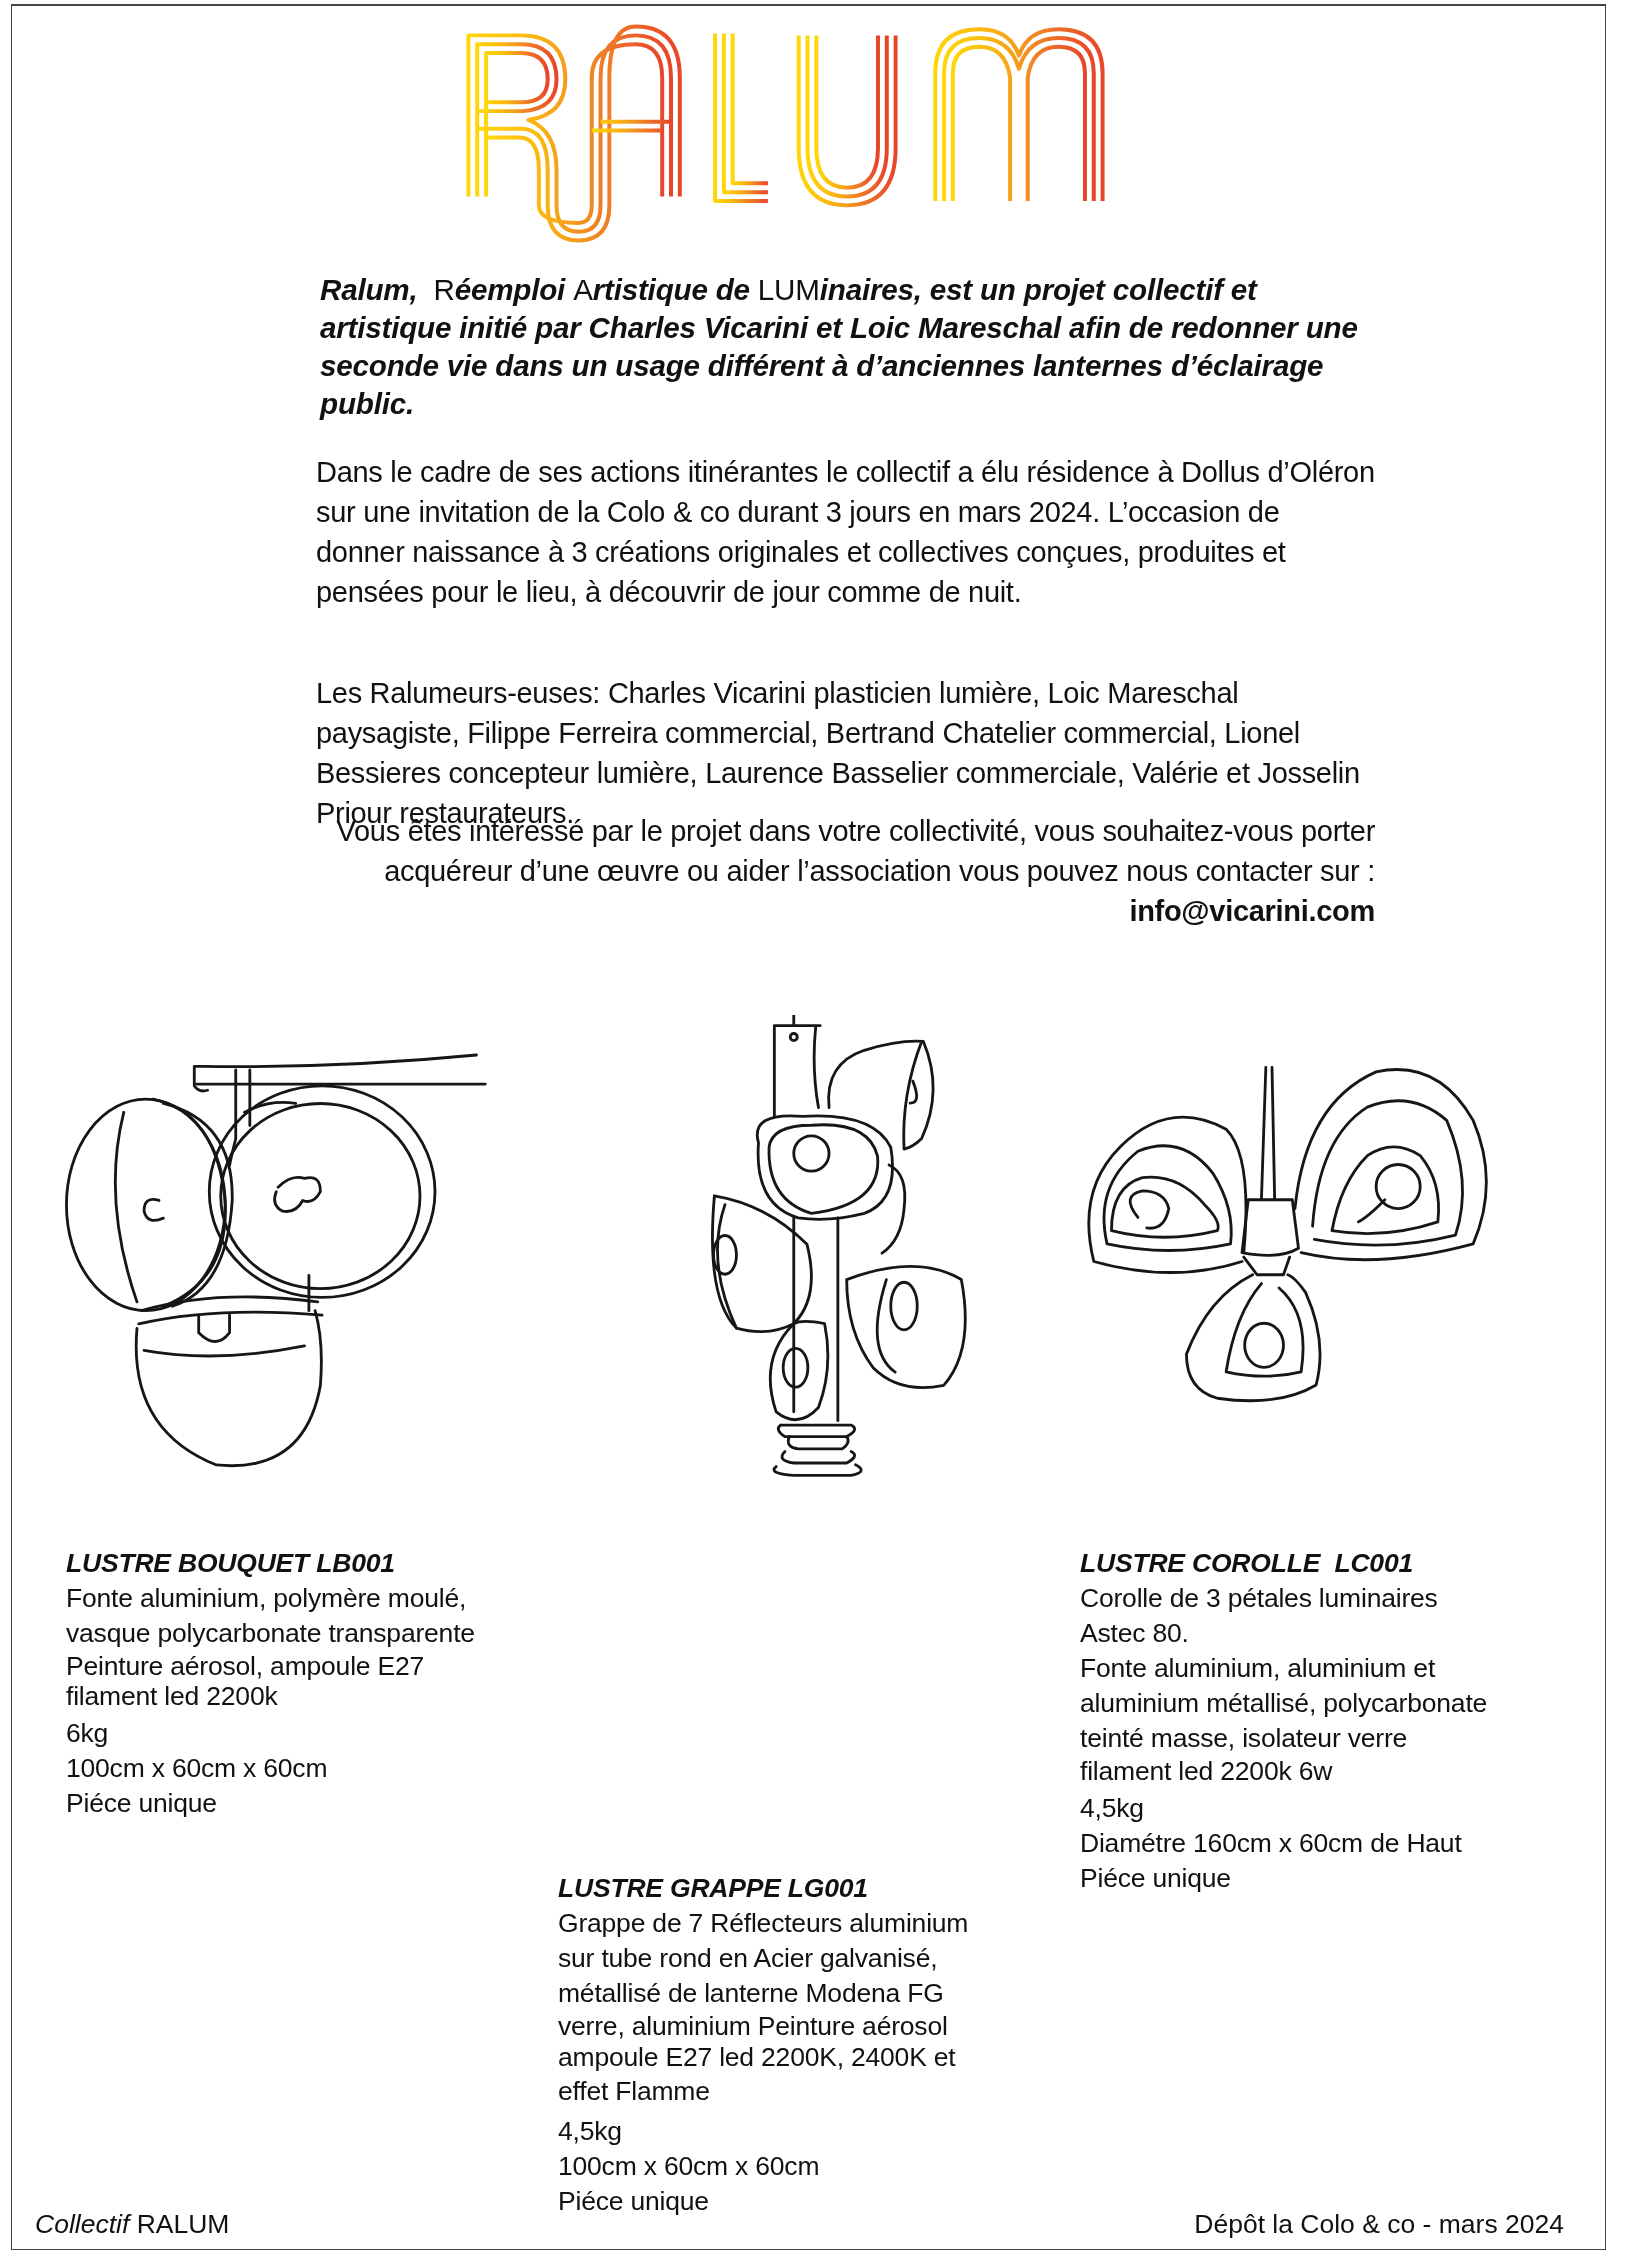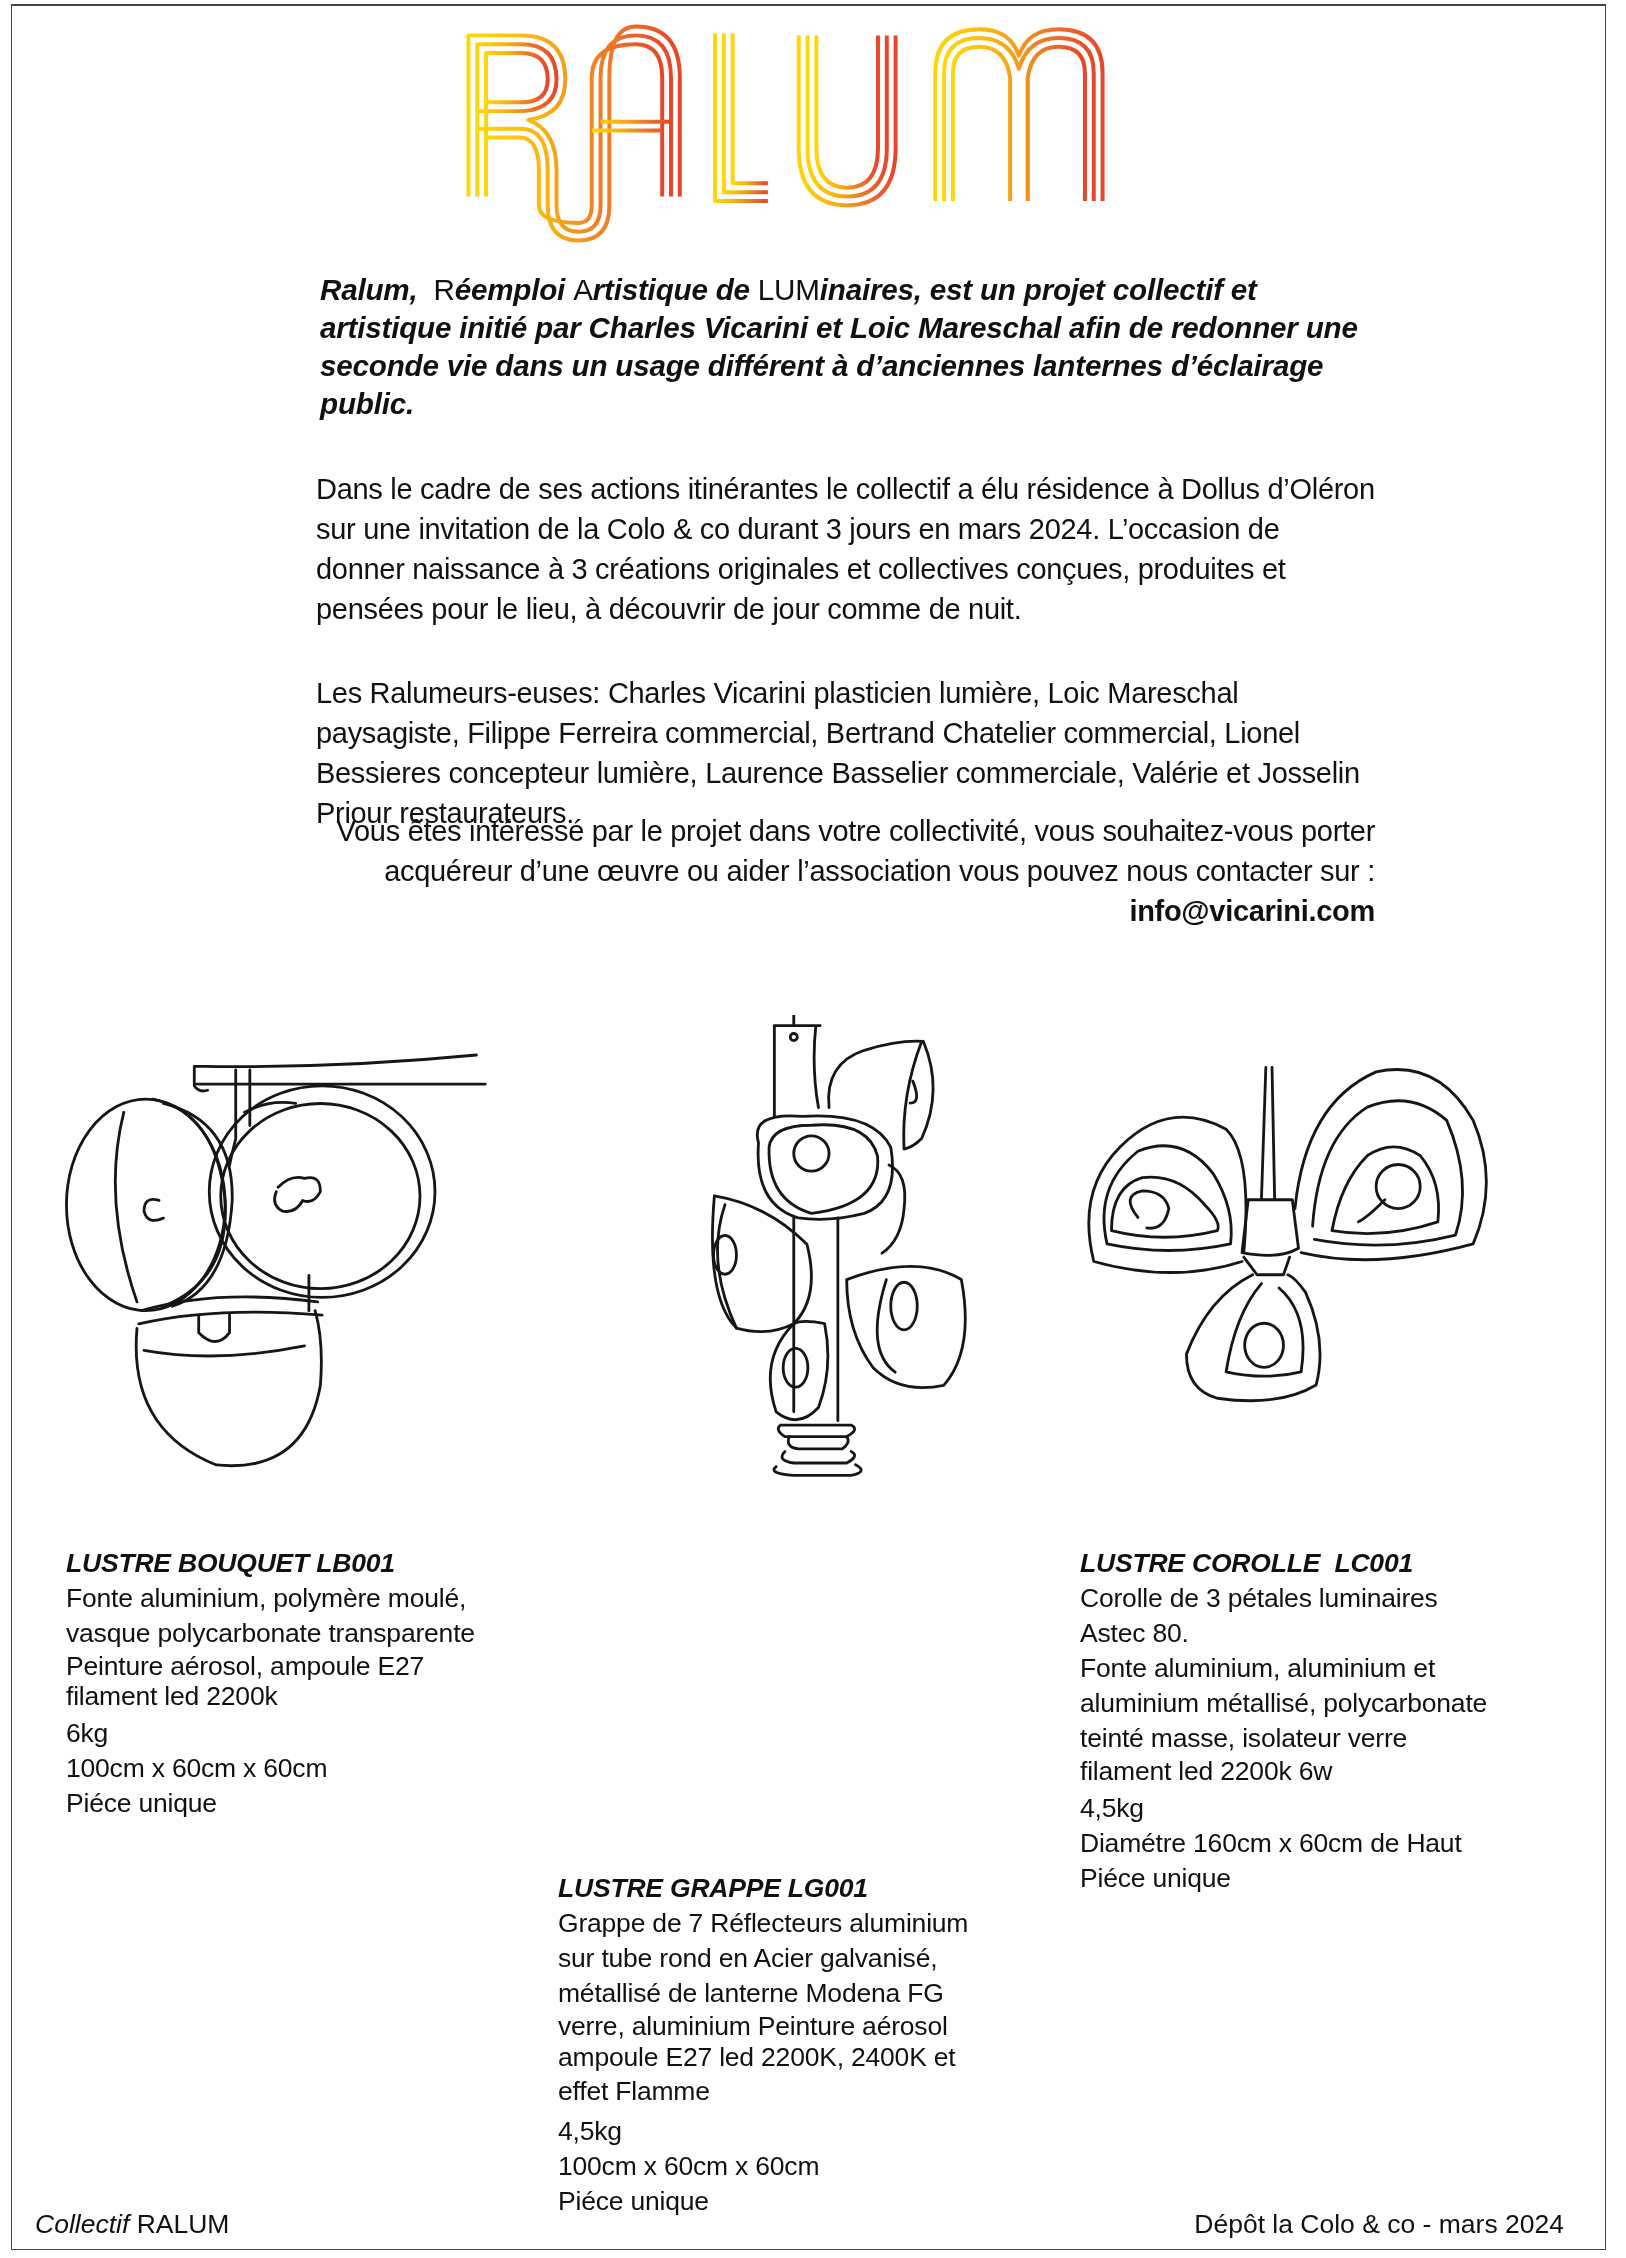--- a/index.html
+++ b/index.html
@@ -5,21 +5,21 @@
   html, body { margin:0; padding:0; background:#ffffff; }
   body { width:1627px; height:2258px; position:relative; overflow:hidden;
          font-family:"Liberation Sans", sans-serif; color:#111; }
   .frame { position:absolute; left:10.6px; top:4.4px; width:1595px; height:2246px;
            border:1.8px solid #444; border-top-width:2.6px; box-sizing:border-box; }
   .logo { position:absolute; left:459px; top:16px; width:653px; height:229px; }
   .intro { position:absolute; left:320px; top:271px; width:1067px;
            font-size:29.6px; line-height:38px; font-weight:bold; font-style:italic; margin:0; letter-spacing:-0.2px; }
   .intro .reg { font-weight:normal; font-style:normal; }
   .para { position:absolute; left:316px; width:1059px; font-size:29px; line-height:40px; margin:0; letter-spacing:-0.3px; }
-  .p2 { top:469px; }
+  .p2 { top:452px; }
   .p3 { top:673px; }
   .p4 { top:811px;text-align:right; }
   .email { font-weight:bold; }
   .sketch { position:absolute; }
   .sk1 { left:40px; top:1015px; width:529px; height:512px; }
   .sk2 { left:670px; top:1015px; width:371px; height:829px; }
   .sk3 { left:1085px; top:1032px; width:494px; height:459px; }
   .sketch path, .sketch ellipse, .sketch line, .sketch circle, .sketch rect { fill:none; stroke:#161616; stroke-width:3.2; stroke-linecap:round; stroke-linejoin:round; }
   .product { position:absolute; font-size:26.5px; line-height:35px; letter-spacing:-0.2px; }
   .product .ptitle { font-weight:bold; font-style:italic; display:block; }

